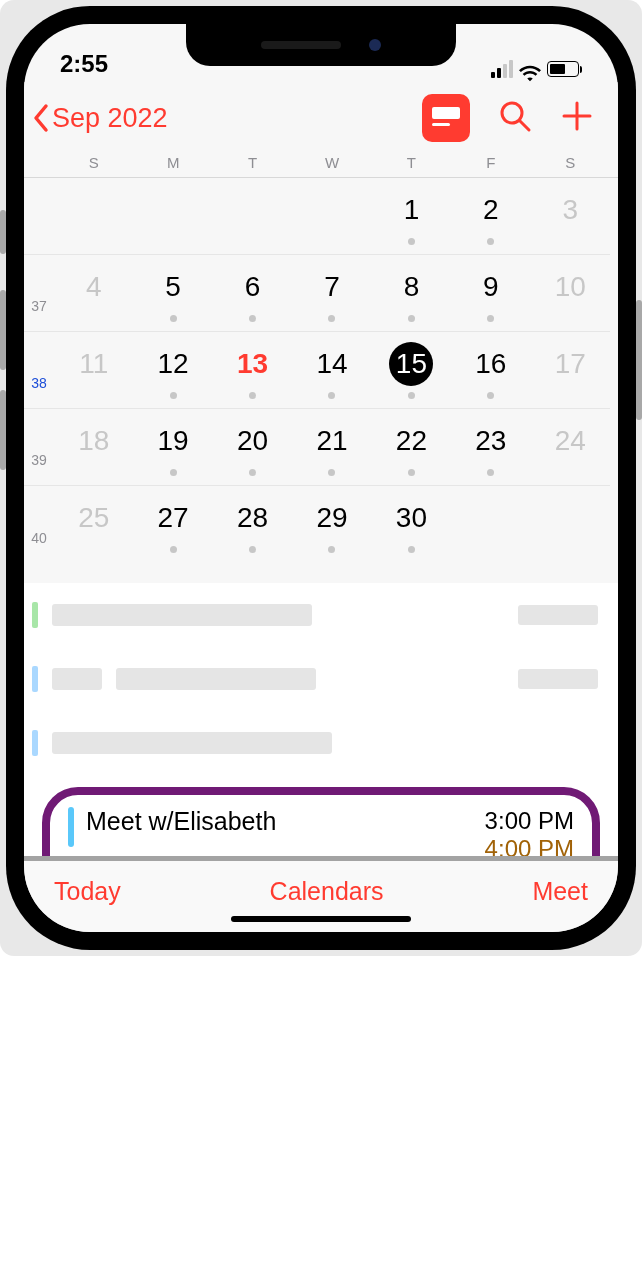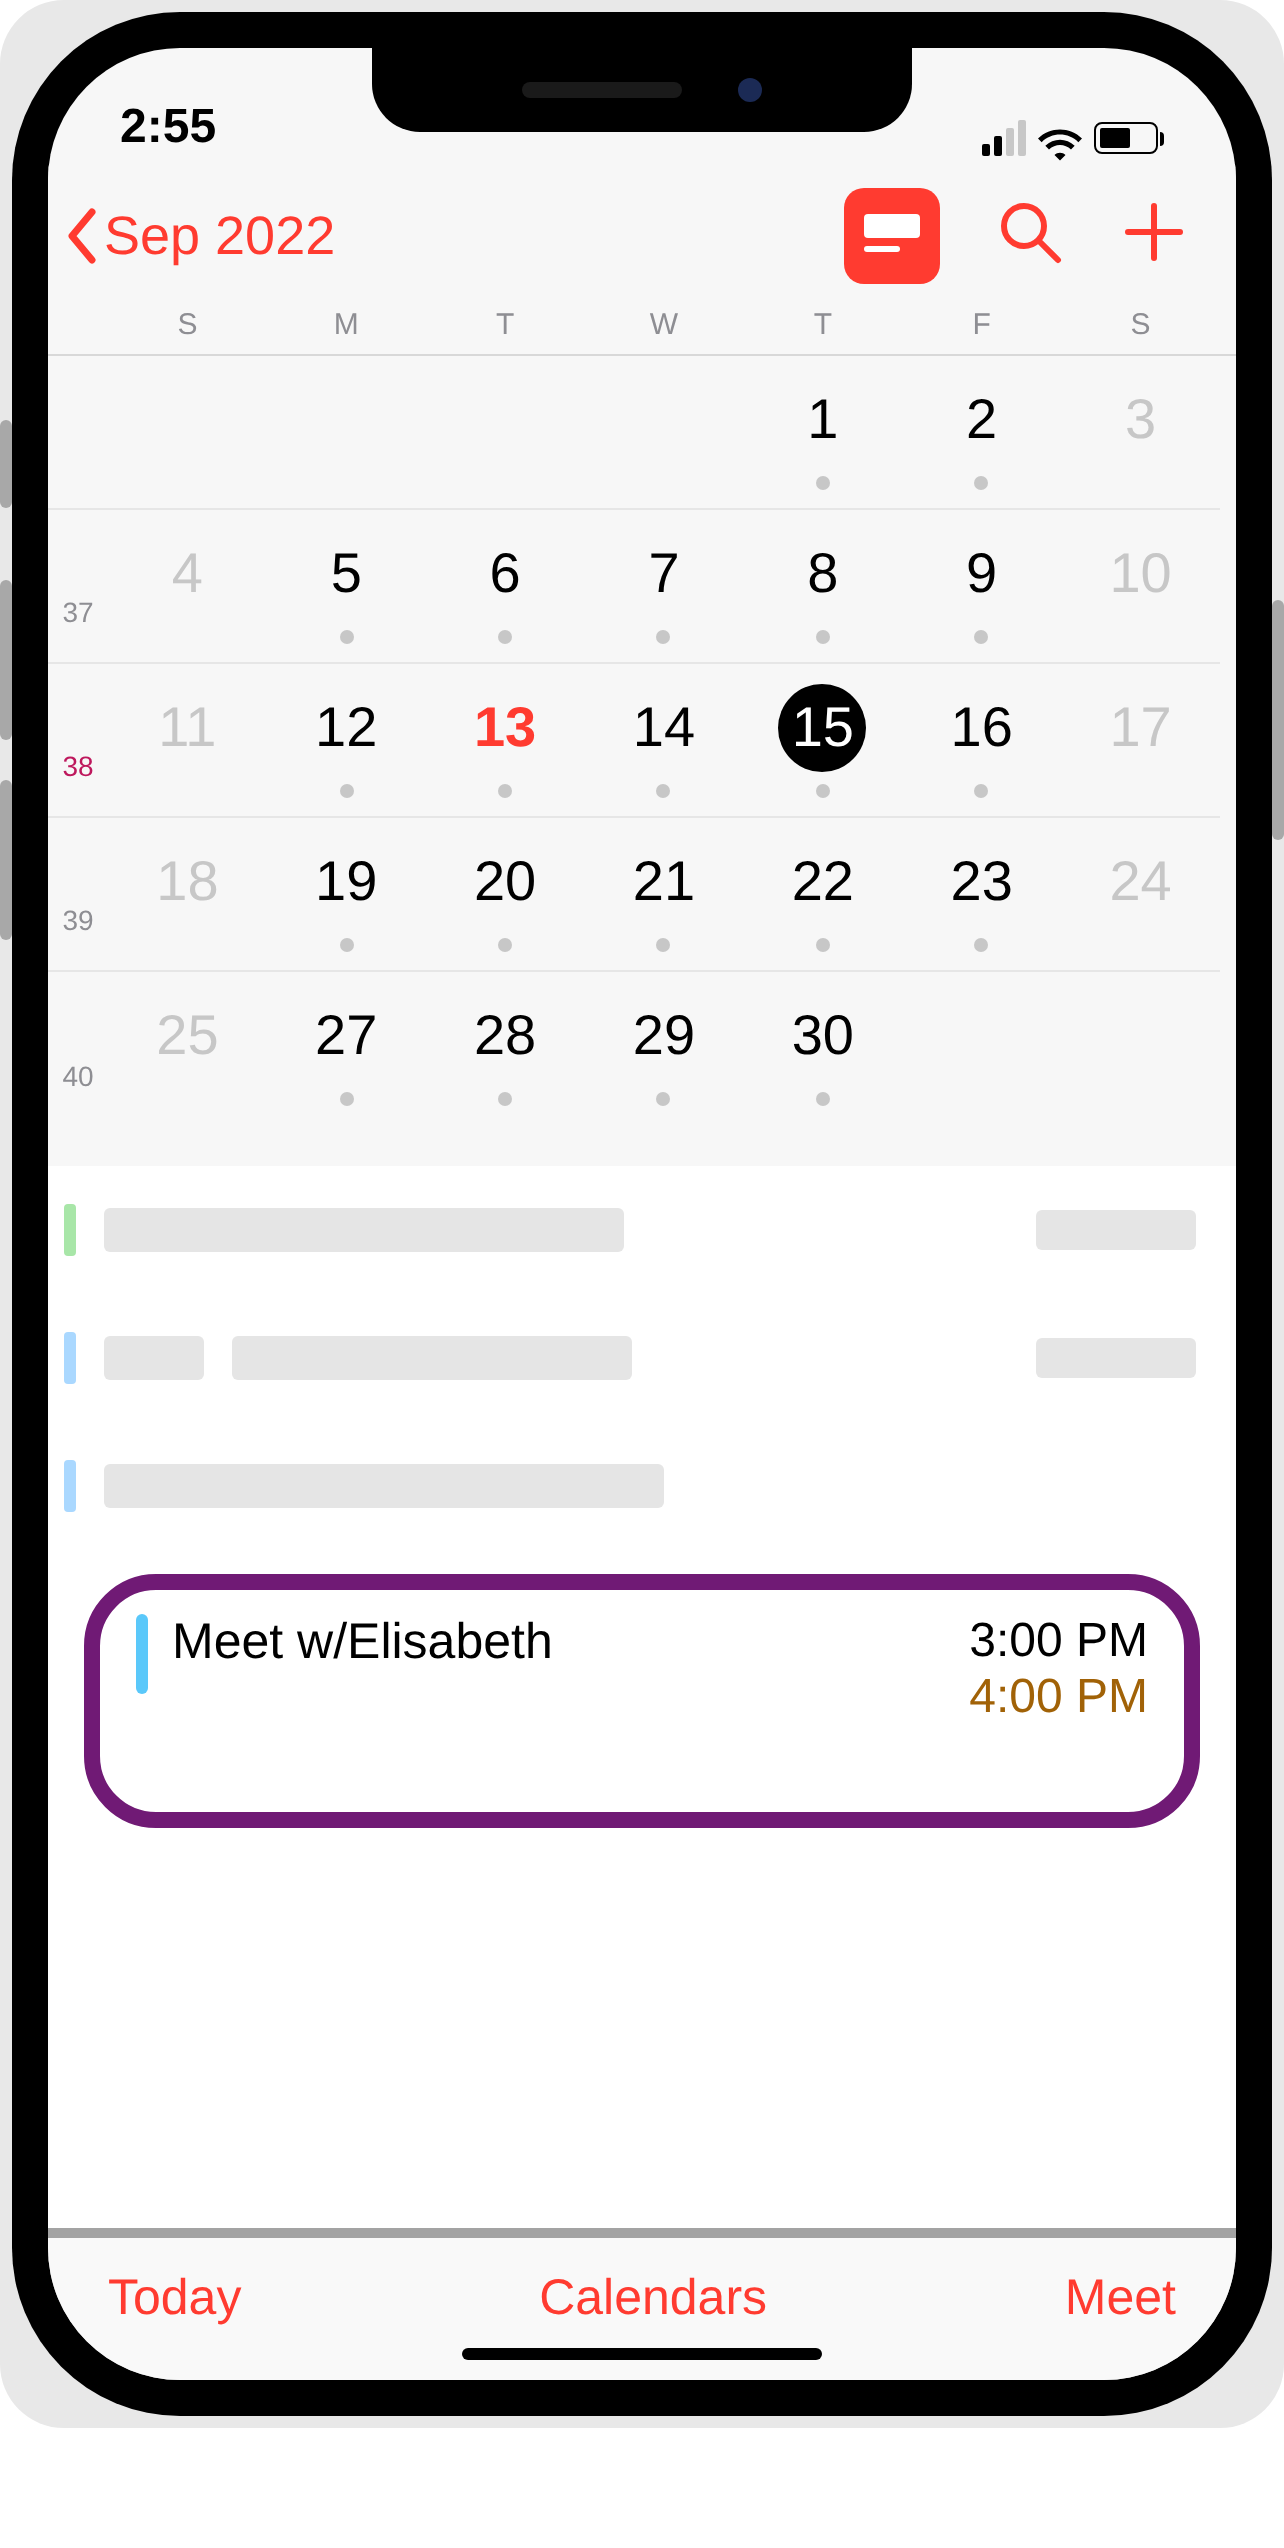--- a/index.html
+++ b/index.html
@@ -1,21 +1,21 @@
 <!DOCTYPE html>
 <html><head>
 <meta charset="utf-8">
 <style>
   * { box-sizing: border-box; margin: 0; padding: 0; }
   html, body { width: 642px; height: 1274px; background: #fff; font-family: -apple-system, "Helvetica Neue", Arial, sans-serif; }
   .phone-frame {
     position: relative;
-    width: 642px; height: 1214px;
+    width: 642px; height: 956px;
     background: #e8e8e8;
-    border-radius: 32px;
+    border-radius: 14px;
     padding: 6px;
   }
   .phone-inner {
     position: relative;
     width: 100%; height: 100%;
     background: #000;
     border-radius: 84px;
     padding: 18px;
   }
   .screen {
@@ -95,21 +95,21 @@
   }
   .week-row {
     display:grid;
     grid-template-columns: 30px repeat(7, 1fr);
     align-items:center;
     height:77px;
     border-bottom:1px solid #e6e6e6;
   }
   .week-row:last-child{border-bottom:none}
   .wkno { font-size:14px; color:#8e8e93; text-align:center; align-self:center; padding-top:26px;}
-  .wkno.current{color:#be185d}
+  .wkno.current{color:#1d4ed8}
   .day {
     display:flex; flex-direction:column; align-items:center; justify-content:center;
     gap:6px;
     font-size:28px;
     color:#000;
   }
   .day.weekend{ color:#c7c7c7; }
   .day.today{ color:#ff3b30;font-weight:bold; }
   .day .num { width:44px; height:44px; display:flex; align-items:center; justify-content:center; border-radius:50%; }
   .day.selected .num{ background:#000; color:#fff; }

